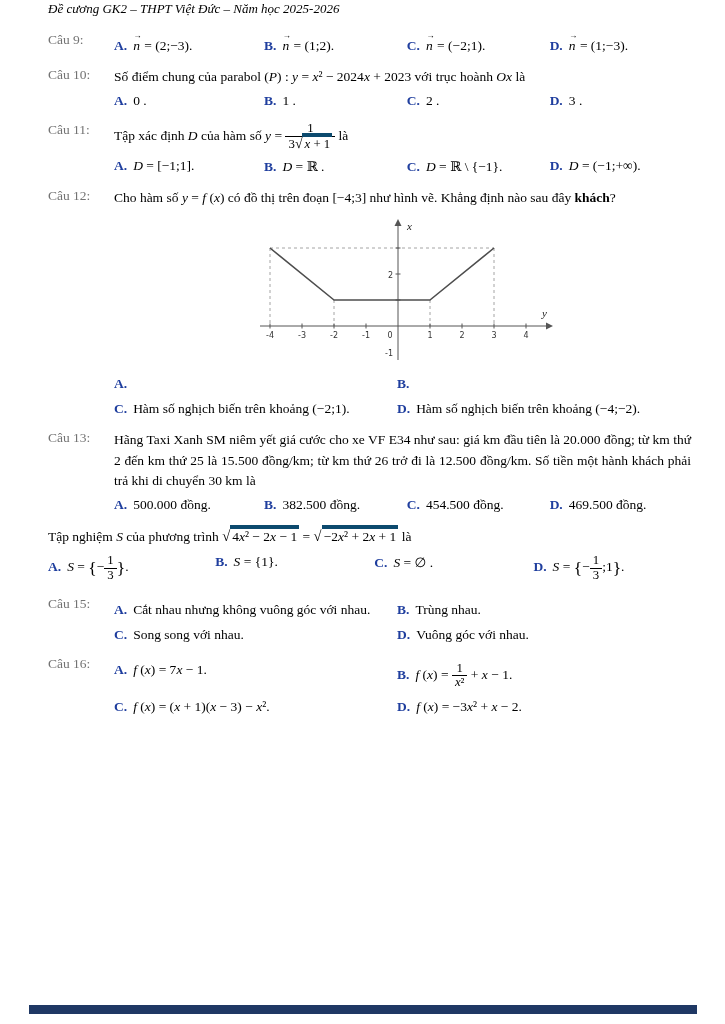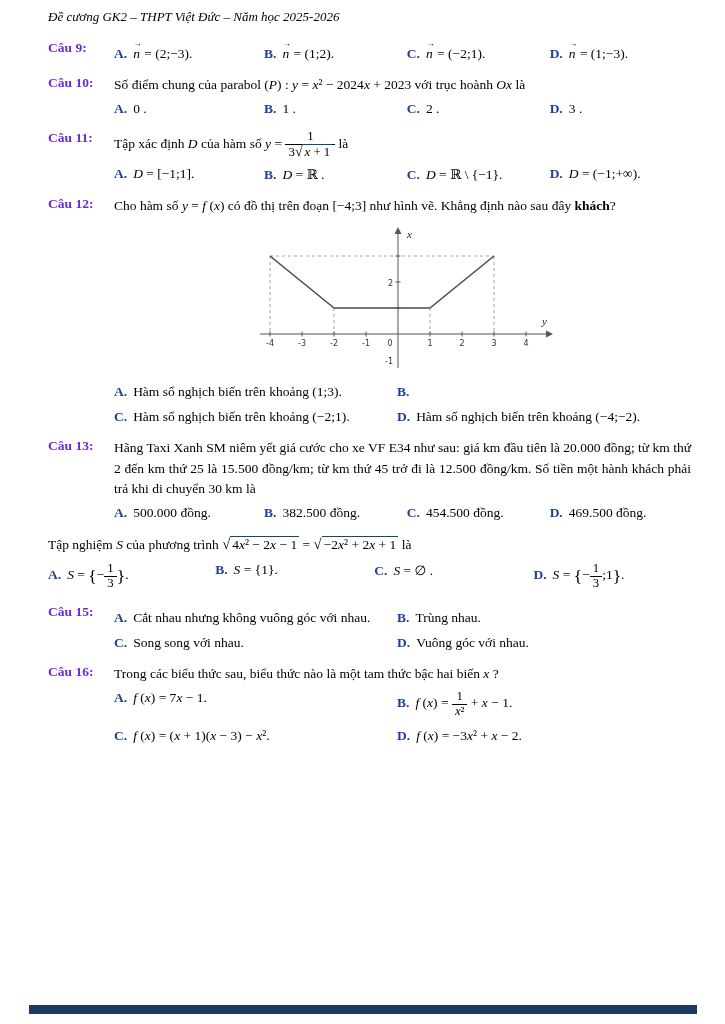--- a/index.html
+++ b/index.html
@@ -2,39 +2,39 @@
 <html><head>
 <meta charset="utf-8">
 <style>
   *{margin:0;padding:0;box-sizing:border-box}
   html,body{width:725px;height:1024px}
   body{
     background:#ffffff;
     font-family:"Liberation Serif","DejaVu Serif",serif;
     font-size:13.5px;color:#000;position:relative;overflow:hidden;
   }
-  .page{position:absolute;inset:0;padding:9px 34px 0 48px}
+  .page{position:absolute;inset:0;padding:1px 34px 0 48px}
   .doc-header{font-style:italic;font-size:13px;margin-bottom:15px}
   .question{display:flex;margin-bottom:13px}
-  .q-label{flex:0 0 66px;width:66px;font-weight:bold;color:#6d28d9}
+  .q-label{flex:0 0 66px;width:66px;font-weight:normal;color:#737373}
   .q-body{flex:1;min-width:0}
   .q-text{text-align:justify;line-height:1.5}
   .options{display:grid;row-gap:9px;margin-top:6px;align-items:start}
   .cols-4{grid-template-columns:1.04fr 0.99fr 0.99fr 0.98fr}
   .cols-2{grid-template-columns:283px 1fr}
   .option{display:flex;align-items:baseline}
   .opt-letter{font-weight:bold;color:#1f3e9e;margin-right:6px;white-space:nowrap}
   .opt-text{min-width:0}
   
   .frac{display:inline-block;vertical-align:middle;text-align:center;line-height:1.08;font-size:0.95em}
   .fn{display:block;border-bottom:1px solid #000;padding:0 3px}
   .fd{display:block;padding:0 3px}
   .sqrt{white-space:nowrap}
   .rs{font-size:1.08em}
-  .ov{border-top:1px solid #0c4a6e;padding:0 2px}
+  .ov{border-top:4px solid #0c4a6e;padding:0 2px}
   .big{font-size:1.3em;vertical-align:middle}
   .vec{position:relative;display:inline-block;font-style:italic;margin-right:1px}
   .vec::after{content:"→";position:absolute;left:0;right:-2px;top:-0.82em;font-size:0.62em;font-style:normal;text-align:center}
   sub{font-size:0.7em}
   
   .figure-wrap{display:flex;justify-content:center;margin:8px 0 10px}
   .axis{stroke:#555;stroke-width:1}
   .axfill{fill:#555}
   .dash{stroke:#9a9a9a;stroke-width:0.9;stroke-dasharray:3 3}
   .curve{fill:none;stroke:#4d4d4d;stroke-width:1.6;stroke-linejoin:round}
@@ -161,41 +161,40 @@
             <line class="axis" x1="152.5" y1="58" x2="157.5" y2="58"></line>
             <line class="axis" x1="152.5" y1="32" x2="157.5" y2="32"></line>
             <text class="tick" text-anchor="end" x="150" y="61.5">2</text>
             <text class="tick" text-anchor="end" x="150" y="139.5">-1</text>
             <polyline class="curve" points="27,32 91,84 187,84 251,32"></polyline>
           </svg>
       </div>
       <div class="options cols-2">
         <div class="option">
             <span class="opt-letter">A.</span>
-            <span class="opt-text">Hàm số nghịch biến trên khoảng (1;3).</span>
           </div>
         <div class="option">
             <span class="opt-letter">B.</span>
           </div>
         <div class="option">
             <span class="opt-letter">C.</span>
             <span class="opt-text">Hàm số nghịch biến trên khoảng (−2;1).</span>
           </div>
         <div class="option">
             <span class="opt-letter">D.</span>
             <span class="opt-text">Hàm số nghịch biến trên khoảng (−4;−2).</span>
           </div>
       </div>
     </div>
   </div>
 
   <div class="question">
     <div class="q-label">Câu 13:</div>
     <div class="q-body">
-      <div class="q-text">Hãng Taxi Xanh SM niêm yết giá cước cho xe VF E34 như sau: giá km đầu tiên là 20.000 đồng; từ km thứ 2 đến km thứ 25 là 15.500 đồng/km; từ km thứ 45 trở đi là 12.500 đồng/km. Số tiền một hành khách phải trả khi di chuyển 30 km là</div>
+      <div class="q-text">Hãng Taxi Xanh SM niêm yết giá cước cho xe VF E34 như sau: giá km đầu tiên là 20.000 đồng; từ km thứ 2 đến km thứ 25 là 15.500 đồng/km; từ km thứ 26 trở đi là 12.500 đồng/km. Số tiền một hành khách phải trả khi di chuyển 30 km là</div>
       <div class="options cols-4">
         <div class="option">
             <span class="opt-letter">A.</span>
             <span class="opt-text">500.000 đồng.</span>
           </div>
         <div class="option">
             <span class="opt-letter">B.</span>
             <span class="opt-text">382.500 đồng.</span>
           </div>
         <div class="option">
@@ -254,21 +253,20 @@
             <span class="opt-letter">D.</span>
             <span class="opt-text">Vuông góc với nhau.</span>
           </div>
       </div>
     </div>
   </div>
 
   <div class="question">
     <div class="q-label">Câu 16:</div>
     <div class="q-body">
-      <div class="q-text">Trong các biểu thức sau, biểu thức nào là một tam thức bậc hai biến <i>x</i> ?</div>
       <div class="options cols-2">
         <div class="option">
             <span class="opt-letter">A.</span>
             <span class="opt-text"><i>f</i> (<i>x</i>) = 7<i>x</i> − 1.</span>
           </div>
         <div class="option">
             <span class="opt-letter">B.</span>
             <span class="opt-text"><i>f</i> (<i>x</i>) = <span class="frac"><span class="fn">1</span><span class="fd"><i>x</i>²</span></span> + <i>x</i> − 1.</span>
           </div>
         <div class="option">

